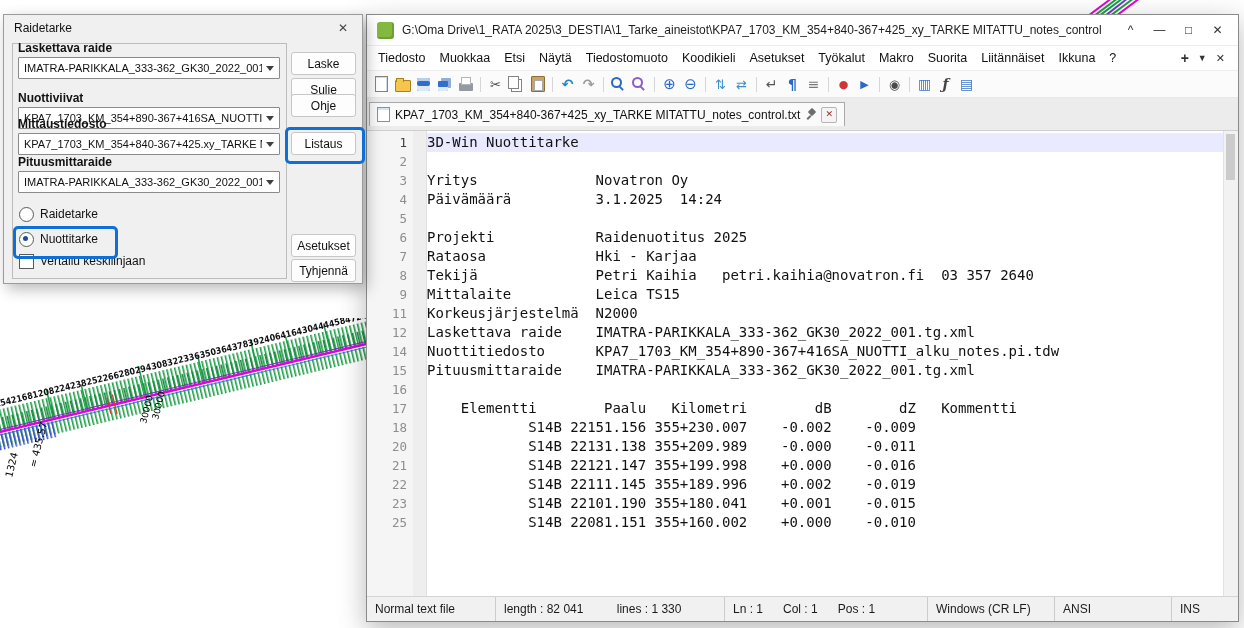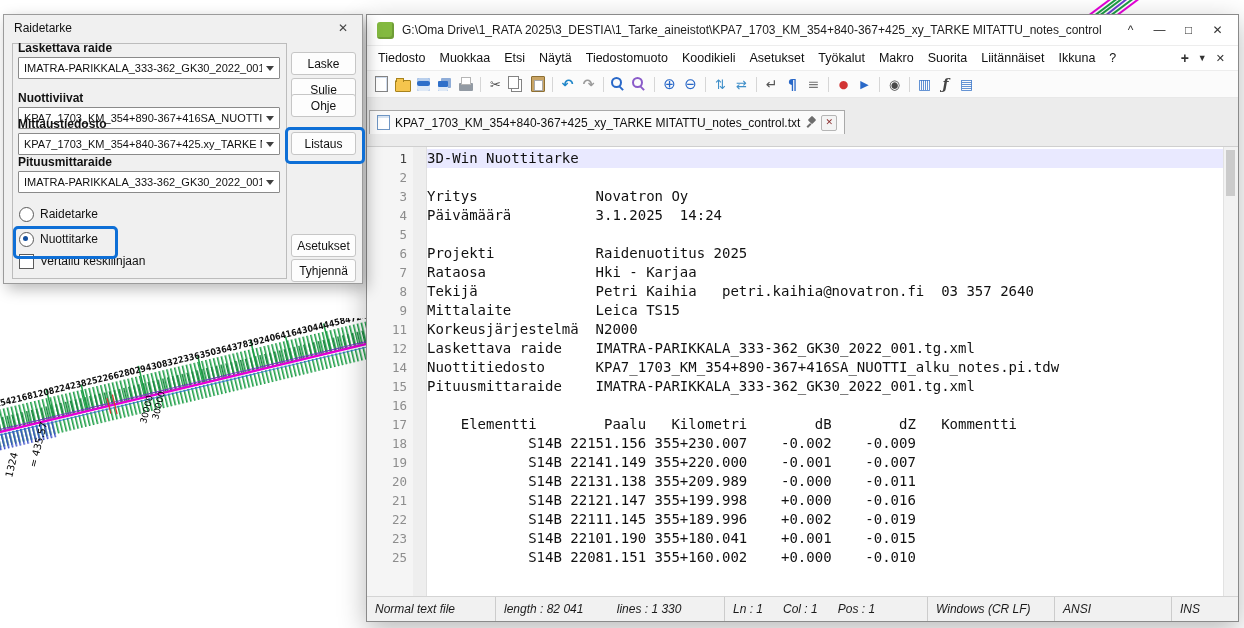--- a/index.html
+++ b/index.html
@@ -94,21 +94,21 @@
   .ic-show-all-characters{color:#2968c8;font-weight:bold;}
   .ic-indent-guide{color:#777;}
   .ic-macro-record{color:#d23434;font-size:11px;}
   .ic-macro-play{color:#2968c8;font-size:11px;}
   .ic-document-monitor{color:#4a4a4a;font-size:13px;}
   .ic-document-map{color:#3a76c9;}
   .ic-function-list{color:#444;font-style:italic;font-weight:bold;font-family:"DejaVu Serif",serif;}
   .ic-folder-workspace{color:#3a76c9;}
 
   .npp-tabbar{height:24px;flex:none;background:#ececec;display:flex;align-items:flex-end;
-        padding:12px 2px;border-bottom:1px solid #cfcfcf;}
+        padding:4px 2px;border-bottom:1px solid #cfcfcf;}
   .tab{height:23px;display:flex;align-items:center;gap:5px;padding:0 7px;background:#fafafa;
         border:1px solid #a9a9a9;border-bottom:none;font-size:12px;color:#111;white-space:nowrap;}
   .tab-doc{width:11px;height:13px;background:#fff;border:1px solid #6f96c4;
         box-shadow:inset 0 2px 0 #d8e4f2;flex:none;}
   .tab-pin{position:relative;width:11px;height:13px;flex:none;}
   .tab-pin::before{content:"";position:absolute;left:4px;top:1px;width:6px;height:6px;background:#6d6d6d;
         border-radius:1px;transform:rotate(45deg);}
   .tab-pin::after{content:"";position:absolute;left:3px;top:7px;width:2px;height:5px;background:#6d6d6d;
         transform:rotate(45deg);}
   .tab-close{width:14px;height:14px;border:1px solid #b5b5b5;border-radius:2px;background:#f4f4f4;
@@ -124,21 +124,21 @@
   .fpad{width:14px;flex:none;}
   .etext{flex:1;white-space:pre;color:#111;overflow:hidden;}
   .elines div:nth-of-type(1) .etext{background:var(--curline,#e9e9ff);}
   .elines div:nth-of-type(1) .lnum{color:#3f3f3f;}
   .vscroll{position:absolute;right:0;top:0;bottom:0;width:14px;background:#f2f2f2;border-left:1px solid #e2e2e2;}
   .vthumb{position:absolute;left:2px;top:3px;width:9px;height:46px;background:#cbcbcb;}
 
   .npp-status{height:24px;flex:none;display:flex;align-items:stretch;background:#f1f1f1;
         border-top:1px solid #d4d4d4;font-size:12px;color:#1b1b1b;}
   .sseg{display:flex;align-items:center;padding:0 8px;border-right:1px solid #cccccc;
-        white-space:pre;overflow:hidden;font-style:italic;}
+        white-space:pre;overflow:hidden;}
   .s1{width:112px}.s2{width:212px}.s3{flex:1}.s4{width:110px}.s5{width:100px}.s6{width:50px;border-right:none}
 </style>
 </head>
 <body>
 
 <div class="stage">
 
   <svg class="bg-track" width="385" height="310" viewBox="0 0 385 310">
     <defs>
       <pattern id="bars" width="4" height="30" patternUnits="userSpaceOnUse">
@@ -482,25 +482,20 @@
             <span class="fpad"></span>
             <span class="etext">    Elementti        Paalu   Kilometri        dB        dZ   Kommentti</span>
           </div>
 
           <div class="eline">
             <span class="lnum">18</span>
             <span class="fpad"></span>
             <span class="etext">            S14B 22151.156 355+230.007    -0.002    -0.009</span>
           </div>
 
-          <div class="eline">
-            <span class="lnum">19</span>
-            <span class="fpad"></span>
-            <span class="etext">            S14B 22141.149 355+220.000    -0.001    -0.007</span>
-          </div>
 
           <div class="eline">
             <span class="lnum">20</span>
             <span class="fpad"></span>
             <span class="etext">            S14B 22131.138 355+209.989    -0.000    -0.011</span>
           </div>
 
           <div class="eline">
             <span class="lnum">21</span>
             <span class="fpad"></span>

